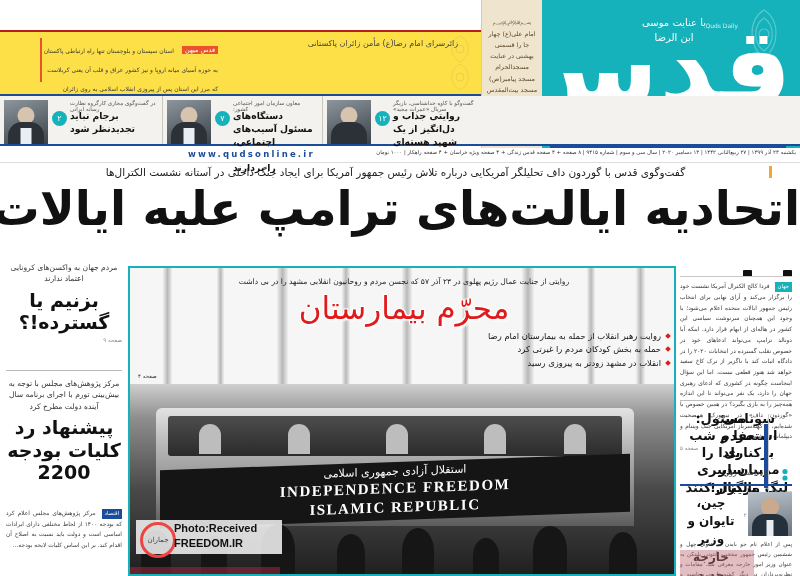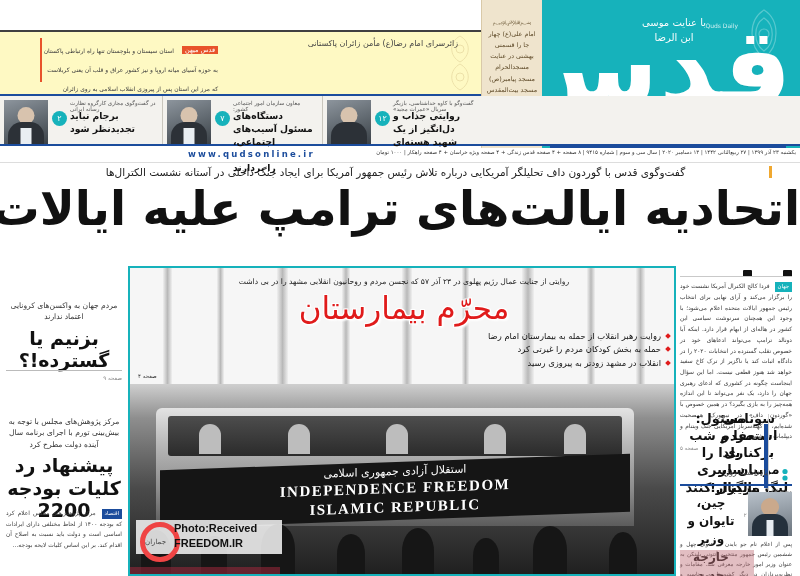--- a/index.html
+++ b/index.html
@@ -52,22 +52,22 @@
   }
   .mast-hadith .txt{
     position:absolute;top:18px;right:4px;width:52px;
     font-size:6.4px;line-height:1.75;text-align:center;color:#5e4a28;
   }
   .mast-hadith .bismillah{display:block;font-size:5px;margin-bottom:2px;}
 
   
   .mast-band{
     position:absolute;top:30px;right:318px;left:0;height:62px;
-    background:#fef9c3;
-    border-top:2px solid #404040;border-bottom:2px solid #1b4c9c;
+    background:#fde047;
+    border-top:2px solid #b91c1c;border-bottom:2px solid #1b4c9c;
   }
   .band-pattern{
     position:absolute;top:0;right:0;width:44px;height:100%;
     opacity:.25;
   }
   .band-kicker{
     position:absolute;top:7px;right:24px;
     font-size:8px;color:#444;
   }
   .band-title{
@@ -151,21 +151,21 @@
     line-height:1.08;color:#111;white-space:nowrap;
     letter-spacing:-1px;
   }
 
   
   .col-left{position:absolute;top:262px;right:672px;left:0;bottom:0;}
   .col-mid{position:absolute;top:262px;right:124px;left:128px;bottom:0;}
   .col-right{position:absolute;top:262px;right:0;left:672px;bottom:0;}
 
   
-  .lbox{position:absolute;right:6px;left:6px;margin-top:38px;}
+  .lbox{position:absolute;right:6px;left:6px;}
   .lbox .kick{font-size:7.6px;line-height:1.5;text-align:center;color:#333;}
   .lbox .title{font-size:19px;font-weight:700;line-height:1.18;text-align:center;color:#111;margin-top:4px;}
   .lbox .pg{display:block;font-size:5.5px;color:#888;text-align:right;margin-top:3px;border-top:0;}
   .lsep{position:absolute;right:6px;left:6px;height:1px;background:#bbb;}
   .lbody{position:absolute;right:6px;left:6px;font-size:5.9px;line-height:1.8;text-align:justify;color:#3a3a3a;}
   .lbody .tag{display:inline-block;background:#1b4c9c;color:#fff;font-size:5.4px;padding:0 3px;margin-left:3px;}
 
   
   .photo{
     position:absolute;top:4px;right:0;left:0;bottom:0;
@@ -229,21 +229,21 @@
     width:4px;height:4px;background:#e01b1b;transform:rotate(45deg);
   }
   .ovl .pg{display:block;text-align:left;font-size:5.5px;color:#333;margin-top:2px;}
 
   .watermark{
     position:absolute;left:6px;bottom:20px;width:146px;height:34px;
     background:rgba(255,255,255,.82);
   }
   .watermark .seal{
     position:absolute;left:4px;top:2px;width:30px;height:30px;border-radius:50%;
-    border:5px solid #ef4444;color:#444;font-size:7px;line-height:30px;text-align:left;
+    border:3px solid #ef4444;color:#444;font-size:7px;line-height:30px;text-align:center;
   }
   .watermark .l1{position:absolute;left:38px;top:2px;font-size:11px;font-weight:700;color:#111;font-family:"Liberation Sans",sans-serif;}
   .watermark .l2{position:absolute;left:38px;top:17px;font-size:11px;font-weight:700;color:#111;font-family:"Liberation Sans",sans-serif;}
   .pinkbar{position:absolute;left:0;bottom:0;width:150px;height:7px;background:rgba(160,40,60,.55);}
 
   
   .r-dots{position:absolute;top:0;right:8px;left:8px;height:12px;}
   .r-dots span{display:inline-block;width:9px;height:7px;background:#111;border-radius:1px;margin-left:26px;}
   .rbody{
     position:absolute;top:14px;right:8px;left:8px;

